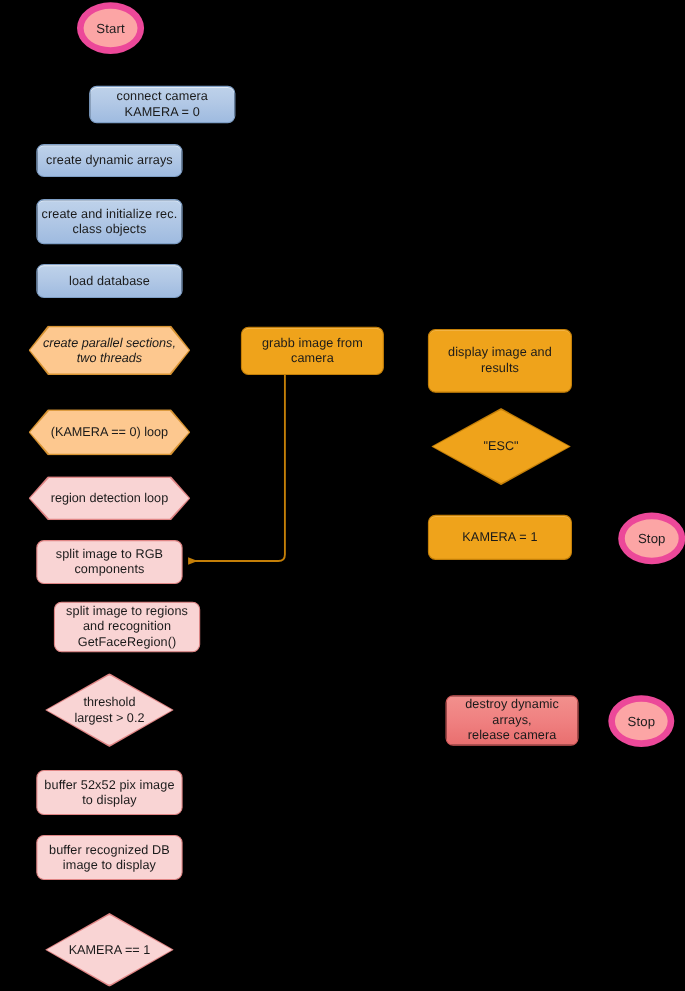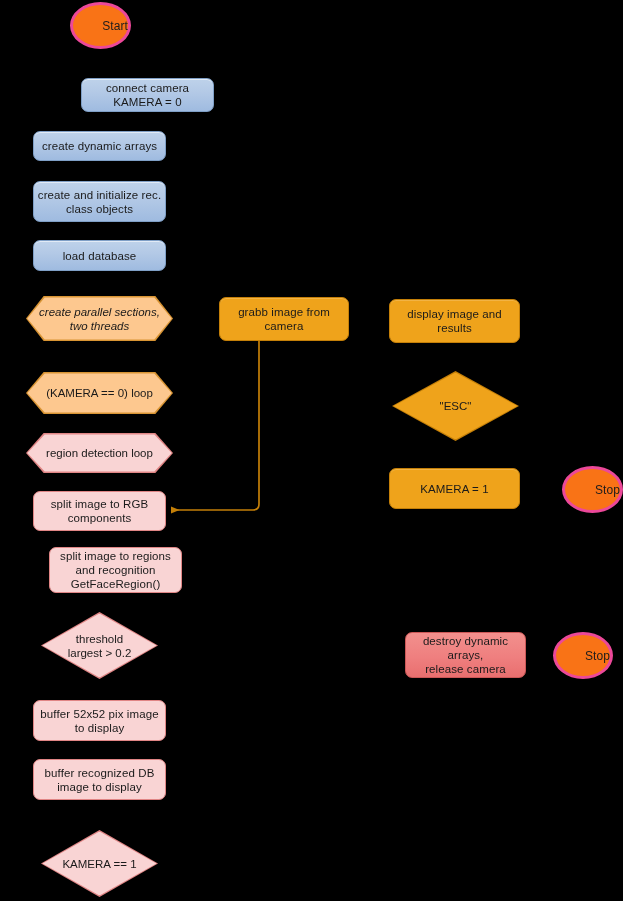--- a/index.html
+++ b/index.html
@@ -26,26 +26,25 @@
     color: #1a1a1a;
     font-size: 11.5px;
     line-height: 14px;
     letter-spacing: 0.1px;
     white-space: pre-line;
     user-select: none;
   }
 
   
   .terminator {
-    background: #f97316;
-    border: 3px solid #ec4899;
+    background: #fca5a5;
+    border: 6px solid #ec4899;
     border-radius: 50%;
     color: #1d1d1d;
     font-size: 12px;
-    justify-content: flex-end;
   }
 
   
   .proc {
     border-radius: 7px;
     border: 1px solid rgba(0,0,0,.35);
   }
   .proc.blue {
     background: linear-gradient(to bottom, #bed2ea 0%, #b3c9e6 42%, #9fbbe0 100%);
     border-color: #7f9fc6;
@@ -206,21 +205,21 @@
   <div class="dia-wrap" style="left:41px; top:830px; width:117px; height:67px;">
     <div class="dia-outline pink"></div>
     <div class="dia-inner pink">KAMERA == 1</div>
   </div>
 
   <div class="node proc orange" style="left:219px; top:297px; width:130px; height:44px;">
     <span>grabb image from
 camera</span>
   </div>
 
-  <div class="node proc orange" style="left:389px; top:299px; width:131px; height:44px;">
+  <div class="node proc orange" style="left:389px; top:299px; width:131px; height:58px;">
     <span>display image and
 results</span>
   </div>
 
   <div class="dia-wrap" style="left:392px; top:371px; width:127px; height:70px;">
     <div class="dia-outline orange"></div>
     <div class="dia-inner orange">"ESC"</div>
   </div>
 
   <div class="node proc orange" style="left:389px; top:468px; width:131px; height:41px;">

